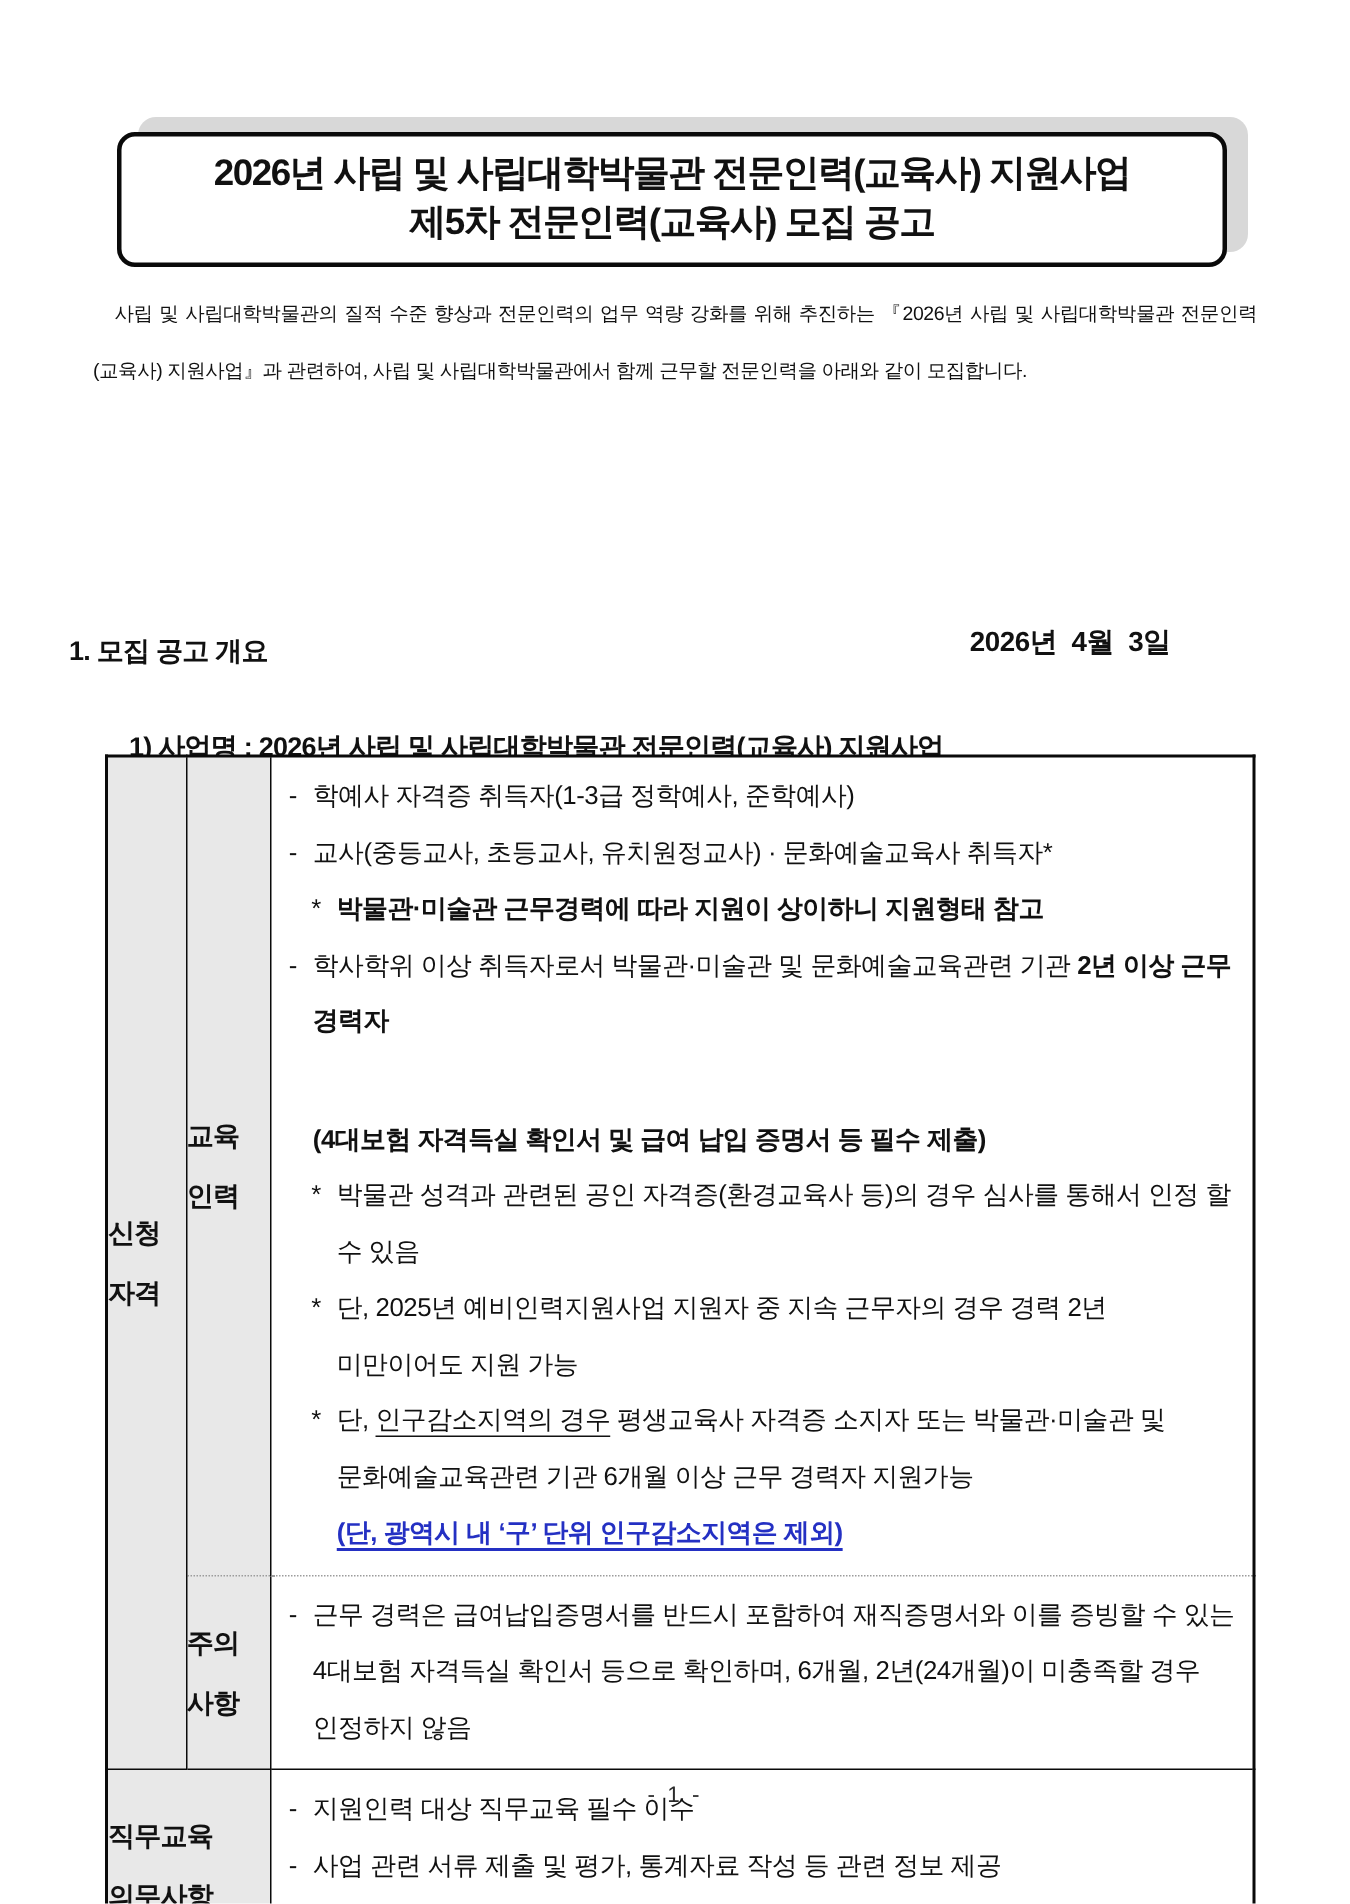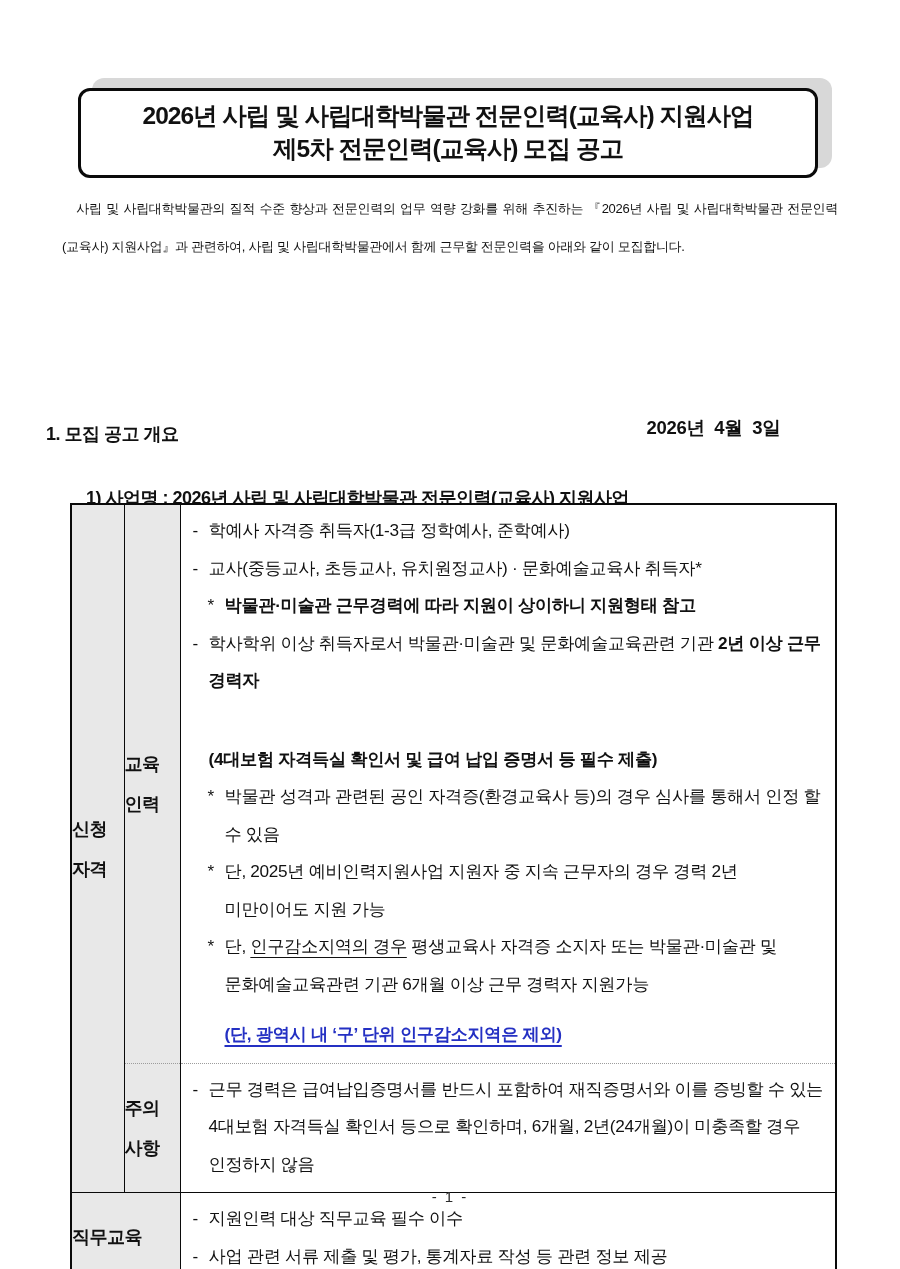--- a/index.html
+++ b/index.html
@@ -76,21 +76,21 @@
   .item{position:relative;padding-left:16px;}
   .item .marker{position:absolute;left:0;top:0;}
   .item.star{margin-left:15px;padding-left:17px;}
   .plain-indent{margin-left:16px;}
   .star-indent{margin-left:32px;}
   .bold{font-weight:700;margin-top:41px;}
   .bu{font-weight:700;text-underline-offset:5px;text-decoration-thickness:1.5px;}
   .u{text-decoration:underline;text-underline-offset:5px;text-decoration-thickness:1.2px;}
   .blue-note{
     color:var(--link-blue);font-weight:700;
-    text-decoration:underline;text-underline-offset:5px;text-decoration-thickness:1.5px;margin-top:13px;
+    text-decoration:underline;text-underline-offset:5px;text-decoration-thickness:1.5px;
   }
 
   
   .footer{
     position:absolute;left:0;top:1188px;width:100%;
     text-align:center;font-size:15px;color:#2b2b2b;letter-spacing:2px;
   }
 </style>
 </head>
 <body>

